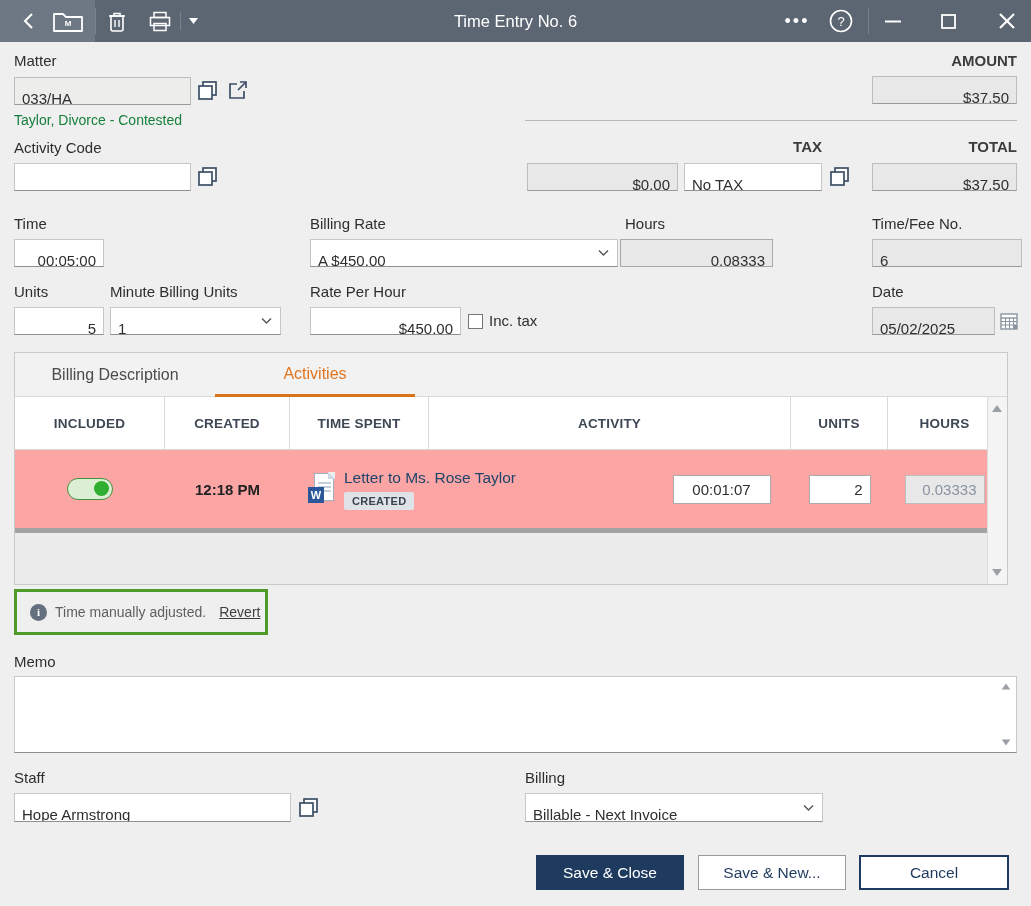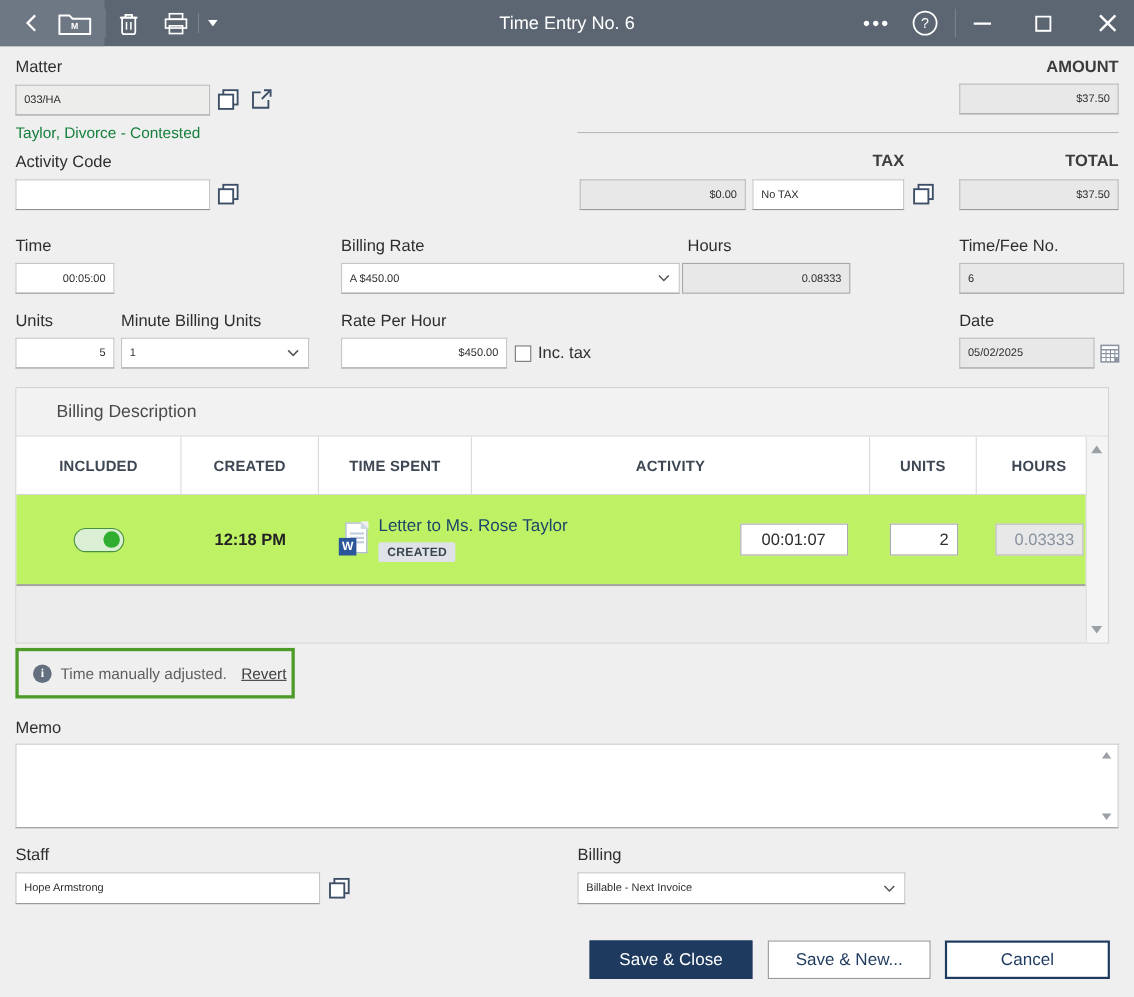--- a/index.html
+++ b/index.html
@@ -11,40 +11,40 @@
   .titlebar .hl { position:absolute; left:0; top:0; width:95px; height:42px; background:#6e7884; }
   .tb-btn { position:absolute; top:0; height:42px; display:flex; align-items:center; justify-content:center; color:#fff; cursor:default; }
   .tb-title { position:absolute; top:0; left:0; width:100%; height:42px; display:flex; align-items:center; justify-content:center; color:#ffffff; font-size:16.5px; pointer-events:none; }
   .tb-divider { position:absolute; top:8px; width:1px; height:26px; background:#79828d; }
   .tb-divider.small { top:12px; height:18px; }
 
   
   .lbl { position:absolute; font-size:15px; color:#2e2e2e; white-space:nowrap; }
   .lbl.bold { font-weight:bold; color:#3c3c3c; }
   .sub { position:absolute; font-size:14px; color:#15803d; white-space:nowrap; }
-  .fld { position:absolute; height:28px; background:#fff; border:1px solid #c6c6c6; border-bottom-color:#8f8f8f; font-size:10px; display:flex; align-items:center; padding:0 7px; white-space:nowrap; overflow:hidden; }
+  .fld { position:absolute; height:28px; background:#fff; border:1px solid #c6c6c6; border-bottom-color:#8f8f8f; font-size:15px; display:flex; padding:12px 7px; white-space:nowrap; overflow:hidden; }
   .fld.grey { background:#e9e8e8; border-color:#bdbdbd; border-bottom-color:#9a9a9a; }
   .fld.grey2 { background:#e9e8e8; border:1px solid #a8a8a8; }
   .fld.right { justify-content:flex-end; }
   .chev { position:absolute; right:8px; top:50%; transform:translateY(-50%); }
   .select { padding-right:24px; }
 
   
   .icon { position:absolute; display:flex; align-items:center; justify-content:center; }
   .checkbox { position:absolute; width:15px; height:15px; border:1px solid #767676; background:#fff; }
 
   
   .panel { position:absolute; left:14px; top:352px; width:994px; height:233px; background:#fff; border:1px solid #c9c9c9; }
   .tabstrip { position:absolute; left:0; top:0; width:100%; height:44px; background:#f3f2f2; border-bottom:1px solid #d8d8d8; display:flex; }
   .tab { width:200px; height:44px; display:flex; align-items:center; justify-content:center; font-size:16px; color:#4a4a4a; cursor:default; }
   .tab.active { color:#e0751f; border-bottom:3px solid #d9731a; }
   .thead { position:absolute; left:0; top:44px; width:986px; height:53px; display:flex; border-bottom:1px solid #d9d9d9; background:#fff; }
   .th { display:flex; align-items:center; justify-content:center; font-size:13.5px; font-weight:bold; color:#3e4754; border-right:1px solid #d9d9d9; letter-spacing:.2px; }
   .th:last-child { border-right:none; }
-  .trow { position:absolute; left:0; top:97px; width:986px; height:83px; display:flex; border-bottom:2px solid #a3a3a3; background:#bef264; }
+  .trow { position:absolute; left:0; top:97px; width:986px; height:83px; display:flex; border-bottom:5px solid #a3a3a3; background:#fca5a5; }
   .td { display:flex; align-items:center; justify-content:center; position:relative; }
   .tfill { position:absolute; left:0; top:180px; width:986px; height:51px; background:#ececec; }
   .vscroll { position:absolute; right:0; top:44px; width:20px; height:187px; background:#f4f4f4; border-left:1px solid #dcdcdc; }
   .tri-up { width:0; height:0; border-left:5px solid transparent; border-right:5px solid transparent; border-bottom:7px solid #9aa0a6; }
   .tri-down { width:0; height:0; border-left:5px solid transparent; border-right:5px solid transparent; border-top:7px solid #9aa0a6; }
 
   .toggle { width:46px; height:22px; border-radius:11px; background:#daefd4; border:1.5px solid #48913c; position:relative; }
   .toggle .knob { position:absolute; right:3px; top:2px; width:15px; height:15px; border-radius:50%; background:#2fae2f; }
 
   .doc-icon { position:relative; width:26px; height:32px; }
@@ -296,20 +296,21 @@
     <line x1="13.5" y1="6" x2="13.5" y2="17" stroke="#8a94a0" stroke-width="1"></line>
     <line x1="1" y1="9.5" x2="17" y2="9.5" stroke="#8a94a0" stroke-width="1"></line>
     <line x1="1" y1="13" x2="17" y2="13" stroke="#8a94a0" stroke-width="1"></line>
     <rect x="13.5" y="13" width="3.5" height="4" fill="#8a94a0"></rect>
   </svg>
 </span>
 
 <div class="panel">
   <div class="tabstrip">
     <div class="tab">Billing Description</div>
+    <div class="tab active">Activities</div>
   </div>
 
   <div class="thead">
     <div class="th" style="width:150px;">INCLUDED</div>
     <div class="th" style="width:125px;">CREATED</div>
     <div class="th" style="width:139px;">TIME SPENT</div>
     <div class="th" style="width:362px;">ACTIVITY</div>
     <div class="th" style="width:97px;">UNITS</div>
     <div class="th" style="width:113px;">HOURS</div>
   </div>

